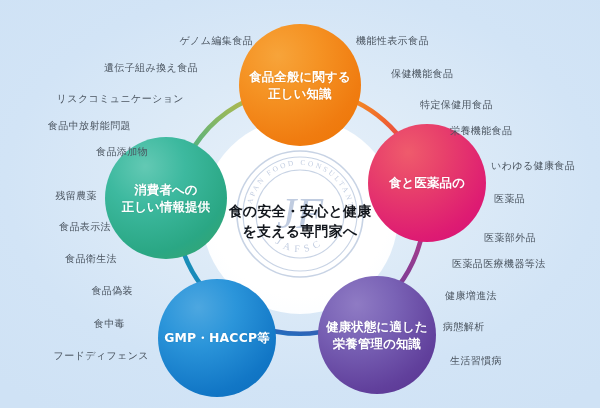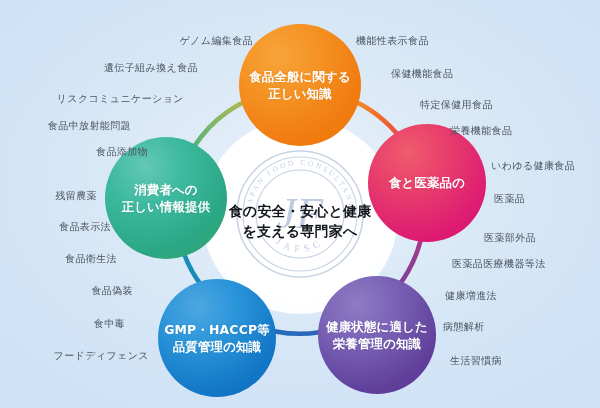--- a/index.html
+++ b/index.html
@@ -188,21 +188,20 @@
   <div class="node node-purple" style="left:377px; top:335px; width:118px; height:118px;">
     <div>
       <span>健康状態に適した</span>
       <span>栄養管理の知識</span>
     </div>
   </div>
 
   <div class="node node-blue" style="left:217px; top:338px; width:118px; height:118px;">
     <div>
       <span>GMP・HACCP等</span>
-      <span>品質管理の知識</span>
     </div>
   </div>
 
   <div class="node node-green" style="left:166px; top:198px; width:122px; height:122px;">
     <div>
       <span>消費者への</span>
       <span>正しい情報提供</span>
     </div>
   </div>
 

